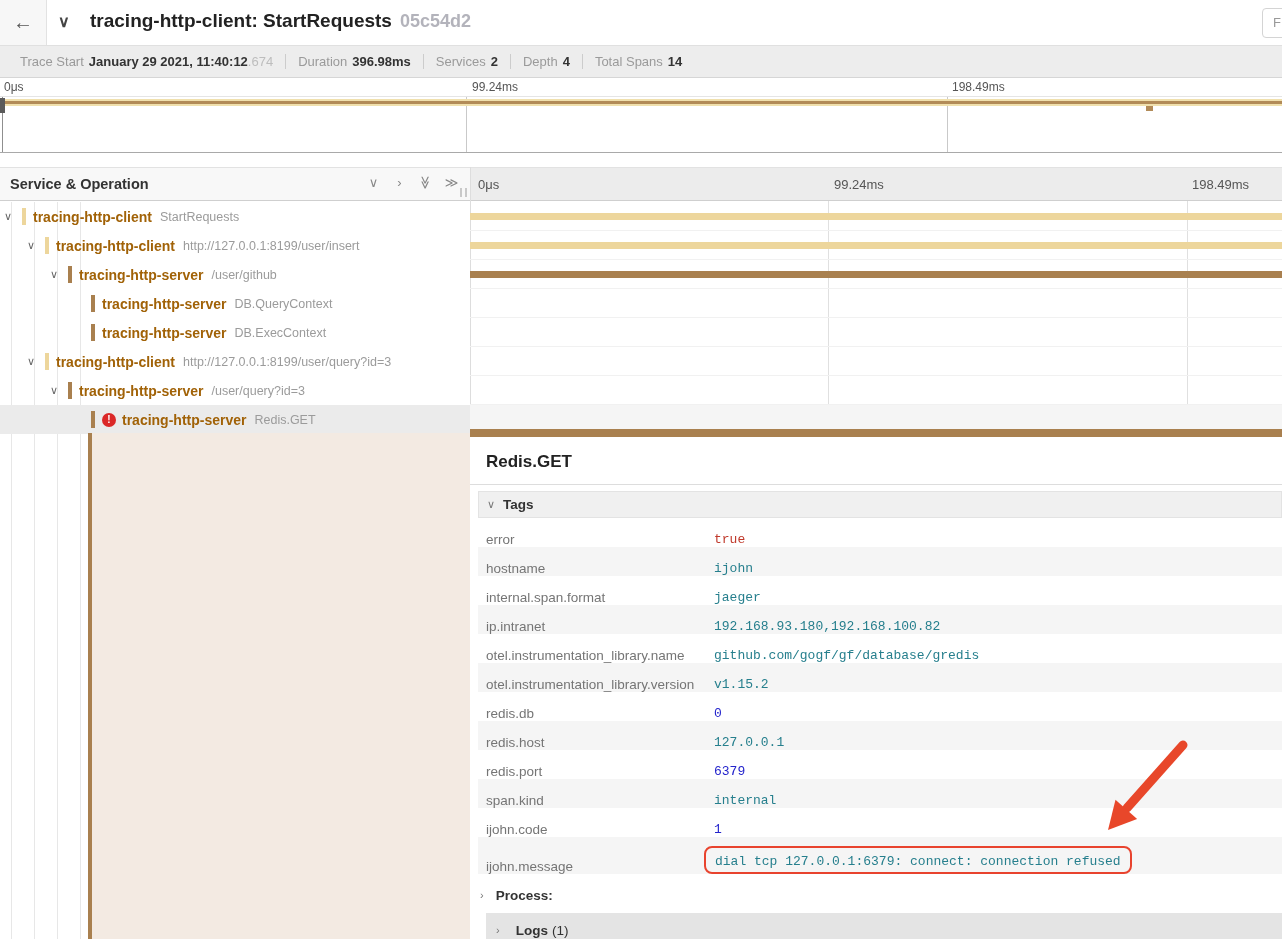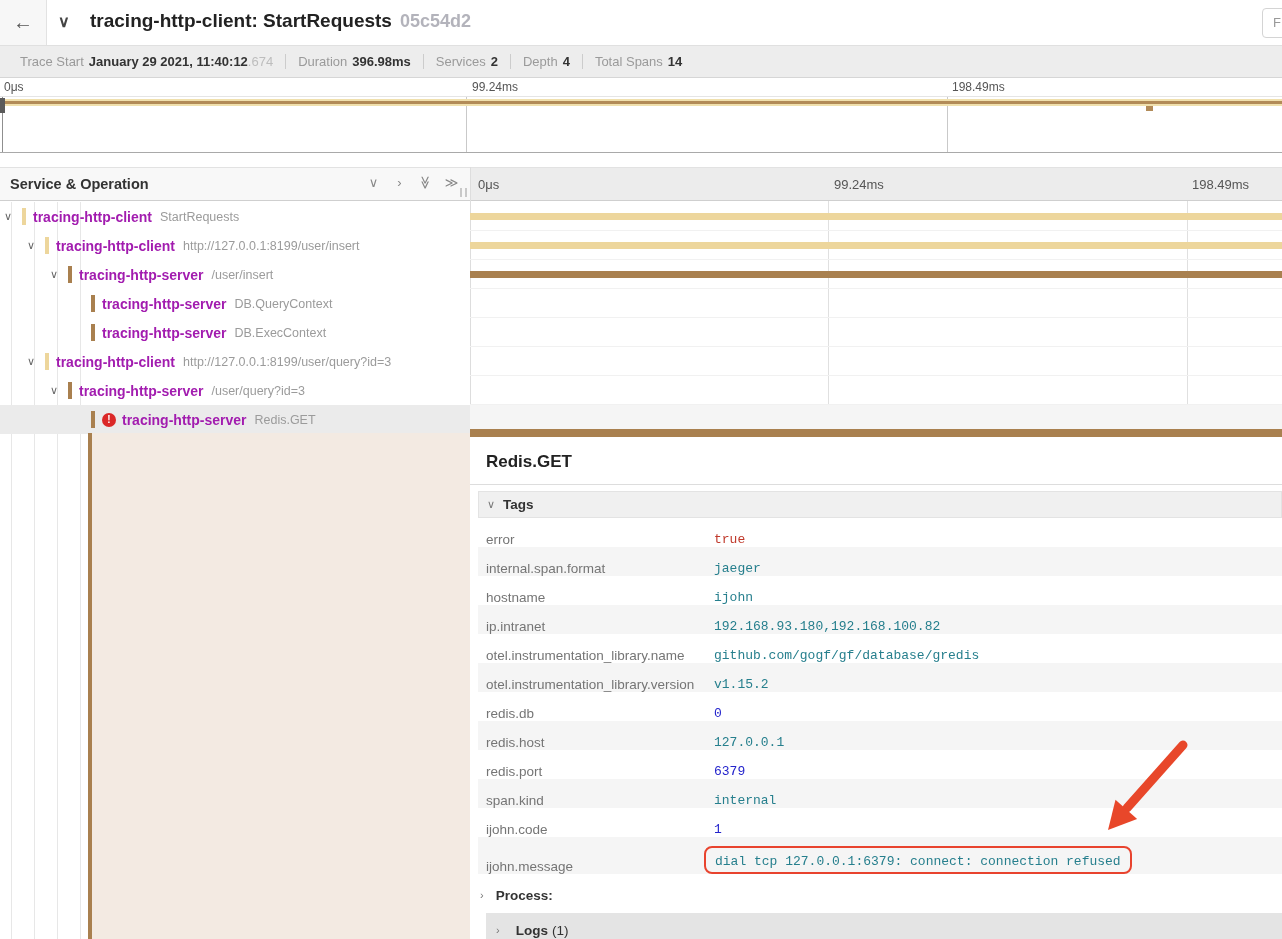--- a/index.html
+++ b/index.html
@@ -49,21 +49,21 @@
   .rows { position:absolute; left:0; top:202px; width:1282px; z-index:1; }
   .srow { position:relative; height:29px; width:1282px; cursor:pointer; }
   .srow-left { position:absolute; left:0; top:0; width:470px; height:29px; display:flex; align-items:center; }
   .srow-right { position:absolute; left:470px; top:0; width:812px; height:29px; border-bottom:1px solid #f1f1f1; }
   .srow.sel .srow-left { background:#ebebeb; }
   .srow.sel .srow-right { background:#f5f5f5; }
   .tw { width:18px; font-size:11px; color:#666; text-align:left; flex:0 0 18px; }
   .chip { width:4px; height:17px; margin-right:7px; flex:0 0 4px; }
   .chip.tan { background:#edd69c; }
   .chip.brown { background:#a9804f; }
-  .svc { font-size:14px; font-weight:bold; color:#a21caf; white-space:nowrap; }
+  .svc { font-size:14px; font-weight:bold; color:#a16207; white-space:nowrap; }
   .op  { font-size:12.5px; color:#9b9b9b; margin-left:8px; white-space:nowrap; }
   .err-badge { width:14px; height:14px; border-radius:50%; background:#db2828; color:#fff; font-size:10px; font-weight:bold; text-align:center; line-height:14px; margin-right:6px; flex:0 0 14px; }
   .bar { position:absolute; top:11px; height:7px; left:0; right:0; }
   .bar.tan { background:#edd69c; }
   .bar.brown { background:#a9804f; }
   
   .det-accent-top { position:absolute; left:470px; top:429px; width:812px; height:8px; background:#a9804f; z-index:2; }
   .det-left-line { position:absolute; left:88px; top:433px; width:4px; height:506px; background:#a9804f; z-index:1; }
   .det-left-fill { position:absolute; left:92px; top:433px; width:378px; height:506px; background:#f3eae2; z-index:1; }
   .det-panel { position:absolute; left:470px; top:437px; width:812px; height:502px; background:#fff; z-index:2; }
@@ -174,21 +174,21 @@
     </div>
 
     <div class="srow">
       <div class="srow-right">
           <div class="bar brown"></div>
         </div>
       <div class="srow-left" style="padding-left:50px">
         <span class="tw">∨</span>
         <span class="chip brown"></span>
         <span class="svc">tracing-http-server</span>
-        <span class="op">/user/insert</span>
+        <span class="op">/user/github</span>
       </div>
     </div>
 
     <div class="srow">
       <div class="srow-right"></div>
       <div class="srow-left" style="padding-left:73px">
         <span class="tw"></span>
         <span class="chip brown"></span>
         <span class="svc">tracing-http-server</span>
         <span class="op">DB.QueryContext</span>
@@ -248,26 +248,26 @@
       <span class="acc-chev">∨</span>
       <span class="acc-label">Tags</span>
     </div>
 
     <div class="tags-table">
       <div class="tag-row">
         <span class="tag-key">error</span>
         <span class="tag-val v-bool">true</span>
       </div>
       <div class="tag-row">
+        <span class="tag-key">hostname</span>
+        <span class="tag-val v-string">ijohn</span>
+      </div>
+      <div class="tag-row">
         <span class="tag-key">internal.span.format</span>
         <span class="tag-val v-string">jaeger</span>
-      </div>
-      <div class="tag-row">
-        <span class="tag-key">hostname</span>
-        <span class="tag-val v-string">ijohn</span>
       </div>
       <div class="tag-row">
         <span class="tag-key">ip.intranet</span>
         <span class="tag-val v-string">192.168.93.180,192.168.100.82</span>
       </div>
       <div class="tag-row">
         <span class="tag-key">otel.instrumentation_library.name</span>
         <span class="tag-val v-string">github.com/gogf/gf/database/gredis</span>
       </div>
       <div class="tag-row">

